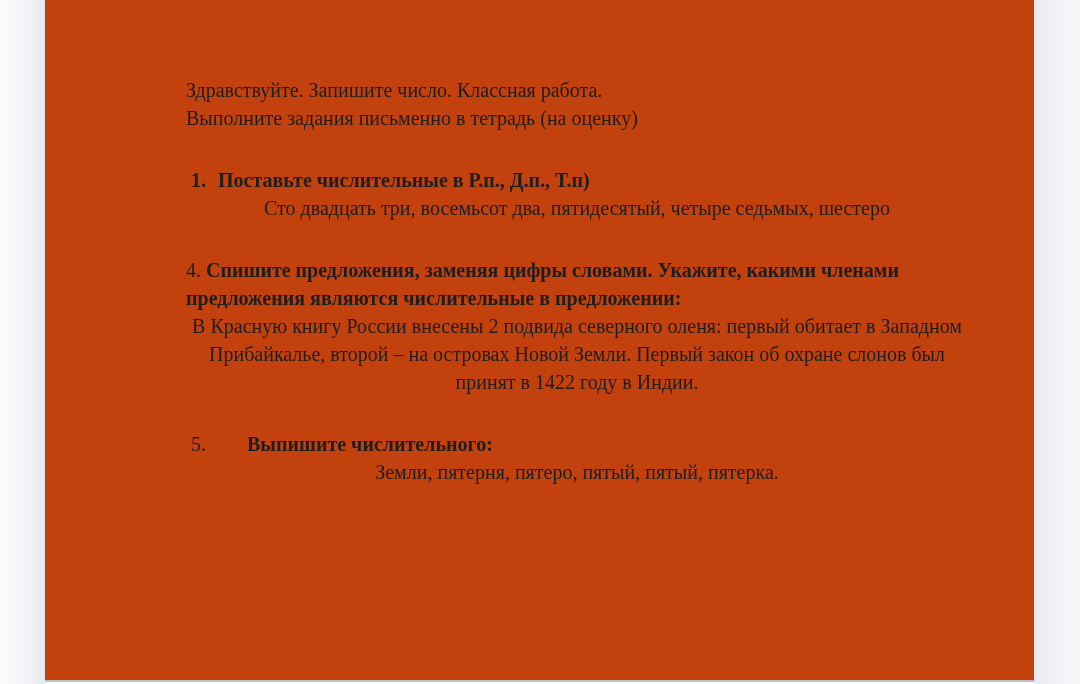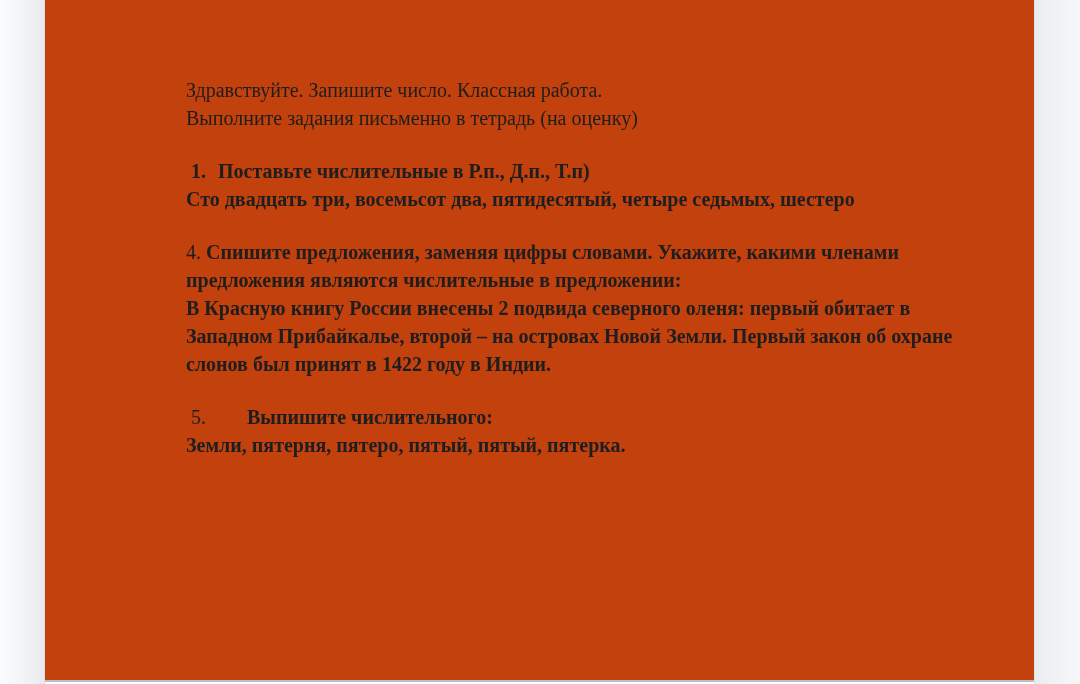--- a/index.html
+++ b/index.html
@@ -30,27 +30,27 @@
     border-bottom: 2px solid #b9bfc9;
     box-sizing: border-box;
   }
   .content {
     padding: 76px 0 0 141px;
     width: 782px;
     font-size: 20px;
     line-height: 28px;
   }
   .intro-line { white-space: nowrap; }
-  .task { margin-top: 25px; }
+  .task { margin-top: 34px; }
   .task-heading { font-weight: bold; }
   .num-indent { padding-left: 5px; }
   .gap-sm { margin-right: 12px; }
   .gap-tab { margin-right: 41px; }
   .num-regular { font-weight: normal; }
-  .task-body { font-weight: bold; }
+  .task-body { font-weight: normal; text-align: center; }
 </style>
 </head>
 <body>
 
 <div class="gutter gutter-left"></div>
 
 <div class="page">
   <div class="content">
 
     <div class="intro">

